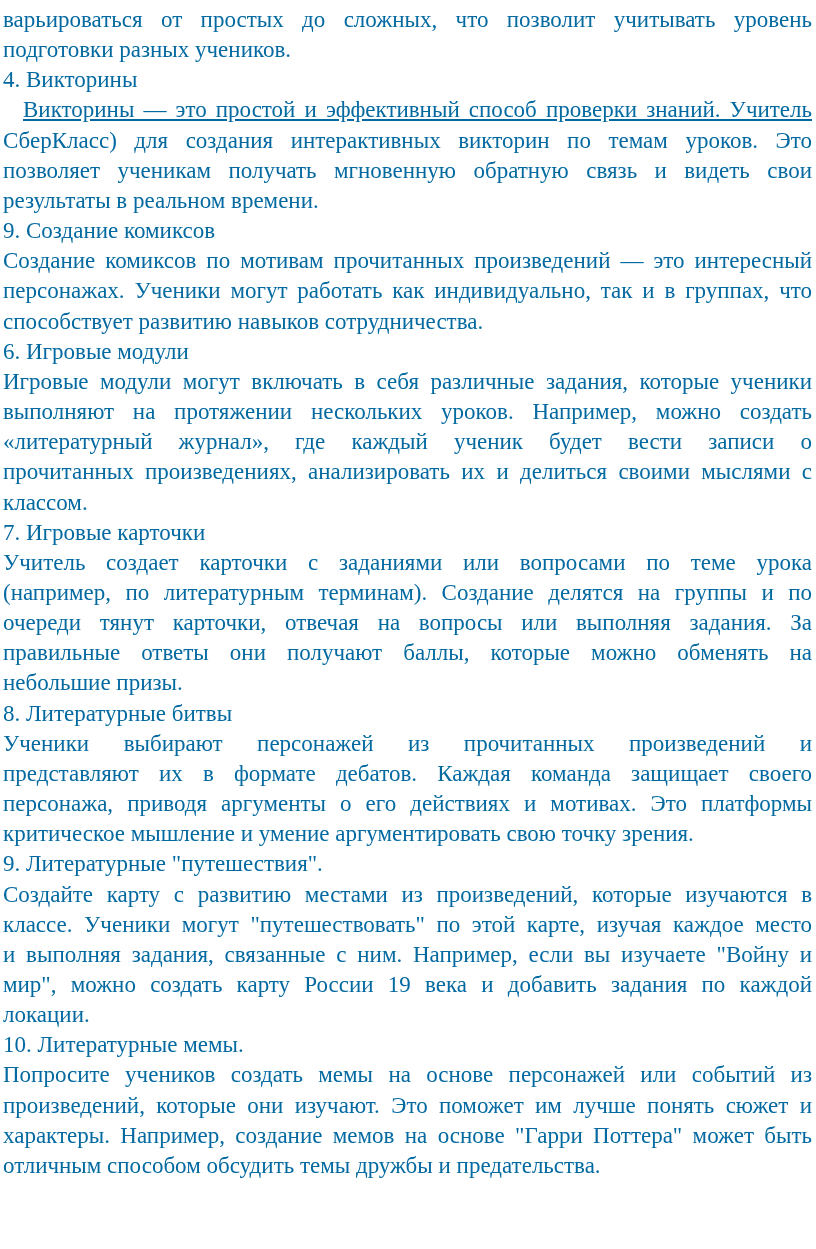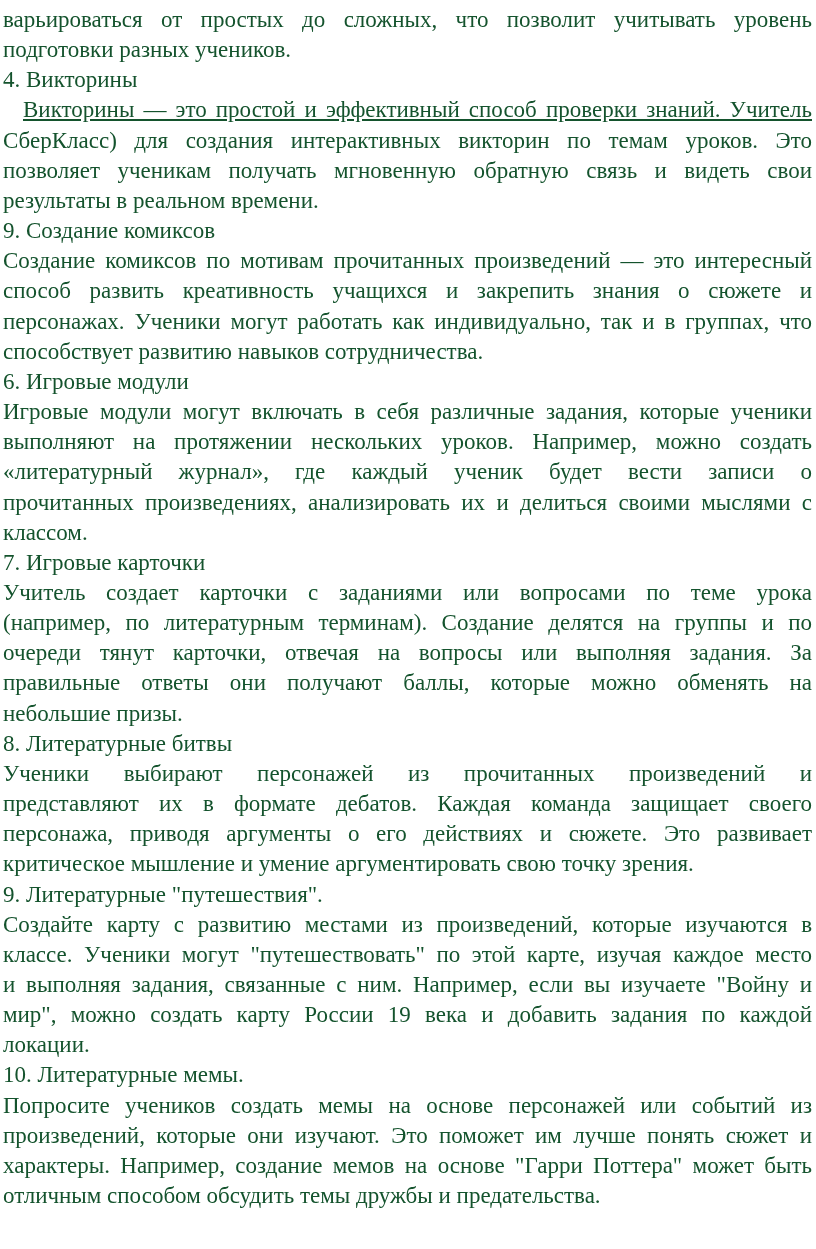--- a/index.html
+++ b/index.html
@@ -10,21 +10,21 @@
   .page {
     box-sizing: border-box;
     width: 816px;
     height: 1249px;
     background: #ffffff;
     padding: 5px 4px 0 3px;
     overflow: hidden;
     font-family: "Liberation Serif", "DejaVu Serif", serif;
     font-size: 23px;
     line-height: 30.15px;
-    color: #14532d;
+    color: #0369a1;
   }
   .block { margin: 0; }
   .line {
     text-align: justify;
     text-align-last: left;
     white-space: normal;
   }
   .line.j {
     text-align-last: justify;
   }
@@ -49,21 +49,20 @@
         <div class="line j indent">Викторины — это простой и эффективный способ проверки знаний. Учитель</div>
         <div class="line j">СберКласс) для создания интерактивных викторин по темам уроков. Это</div>
         <div class="line j">позволяет ученикам получать мгновенную обратную связь и видеть свои</div>
         <div class="line">результаты в реальном времени.</div>
       </div>
       <div class="block">
         <div class="line">9. Создание комиксов</div>
       </div>
       <div class="block">
         <div class="line j">Создание комиксов по мотивам прочитанных произведений — это интересный</div>
-        <div class="line j">способ развить креативность учащихся и закрепить знания о сюжете и</div>
         <div class="line j">персонажах. Ученики могут работать как индивидуально, так и в группах, что</div>
         <div class="line">способствует развитию навыков сотрудничества.</div>
       </div>
       <div class="block">
         <div class="line">6. Игровые модули</div>
       </div>
       <div class="block">
         <div class="line j">Игровые модули могут включать в себя различные задания, которые ученики</div>
         <div class="line j">выполняют на протяжении нескольких уроков. Например, можно создать</div>
         <div class="line j">«литературный журнал», где каждый ученик будет вести записи о</div>
@@ -79,21 +78,21 @@
         <div class="line j">очереди тянут карточки, отвечая на вопросы или выполняя задания. За</div>
         <div class="line j">правильные ответы они получают баллы, которые можно обменять на</div>
         <div class="line">небольшие призы.</div>
       </div>
       <div class="block">
         <div class="line">8. Литературные битвы</div>
       </div>
       <div class="block">
         <div class="line j">Ученики выбирают персонажей из прочитанных произведений и</div>
         <div class="line j">представляют их в формате дебатов. Каждая команда защищает своего</div>
-        <div class="line j">персонажа, приводя аргументы о его действиях и сюжете. Это развивает</div>
+        <div class="line j">персонажа, приводя аргументы о его действиях и мотивах. Это платформы</div>
         <div class="line">критическое мышление и умение аргументировать свою точку зрения.</div>
       </div>
       <div class="block">
         <div class="line">9. Литературные "путешествия".</div>
       </div>
       <div class="block">
         <div class="line j">Создайте карту с развитию местами из произведений, которые изучаются в</div>
         <div class="line j">классе. Ученики могут "путешествовать" по этой карте, изучая каждое место</div>
         <div class="line j">и выполняя задания, связанные с ним. Например, если вы изучаете "Войну и</div>
         <div class="line j">мир", можно создать карту России 19 века и добавить задания по каждой</div>

